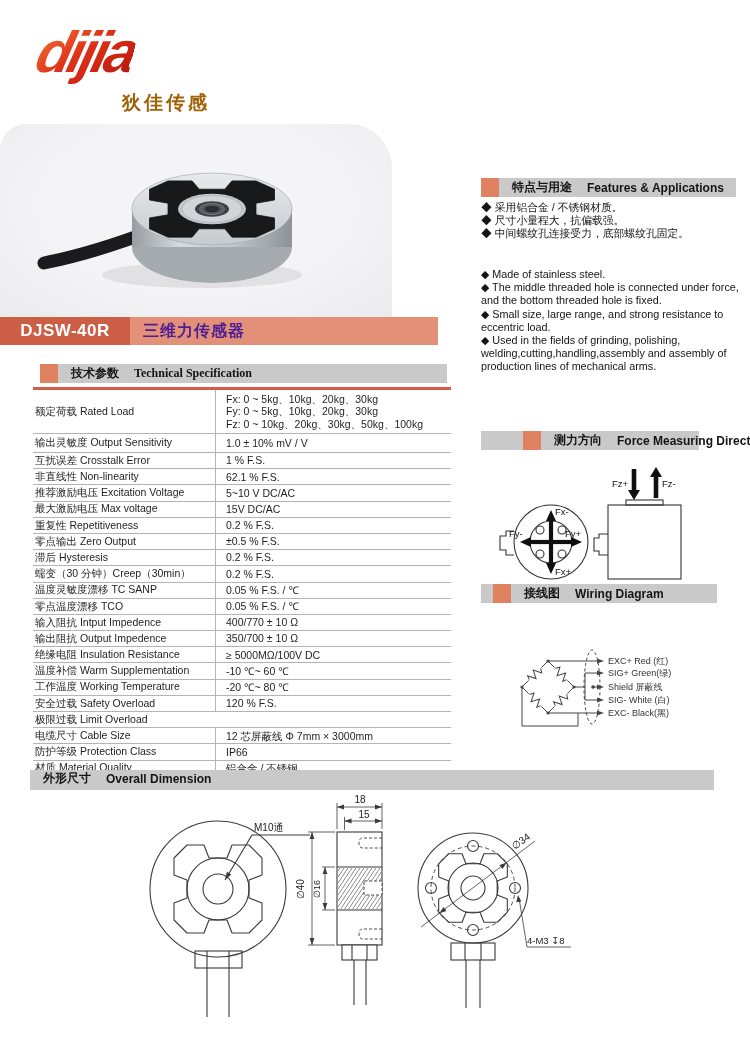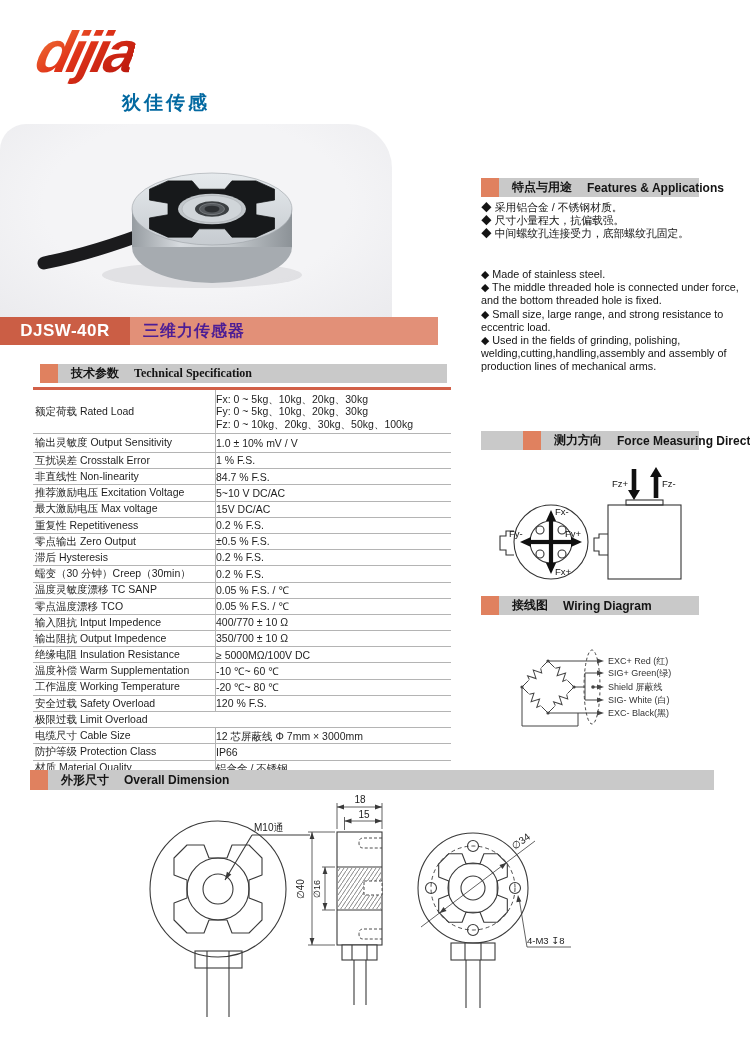--- a/index.html
+++ b/index.html
@@ -5,21 +5,21 @@
   * { margin:0; padding:0; box-sizing:border-box; }
   body { background:#fff; font-family:"Liberation Sans", sans-serif; }
   .page { position:relative; width:750px; height:1061px; background:#fff; overflow:hidden; }
 
   
   .logo { position:absolute; left:30px; top:10px; width:220px; height:108px; }
   .logo-mark { position:absolute; left:8px; top:8px; font-size:58px; font-weight:900; font-style:italic;
     letter-spacing:-4px; transform:skewX(-14deg);
     background:linear-gradient(135deg,#f4803c 0%,#e03419 45%,#b5150c 100%);
     -webkit-background-clip:text; background-clip:text; color:transparent; }
-  .logo-cn { position:absolute; left:92px; top:80px; font-size:19px; font-weight:700; color:#0369a1; letter-spacing:3px; }
+  .logo-cn { position:absolute; left:92px; top:80px; font-size:19px; font-weight:700; color:#a16207; letter-spacing:3px; }
 
   
   .photo-panel { position:absolute; left:0; top:124px; width:392px; height:193px;
     background:radial-gradient(ellipse at 50% 42%, #f4f4f6 55%, #ebebee 100%);
     border-radius:26px 44px 0 0; }
 
   
   .banner { position:absolute; left:0; top:317px; width:438px; height:28px; display:flex; }
   .banner-model { width:130px; background:#cb5e45; color:#fff; font-size:17px; font-weight:700;
     display:flex; align-items:center; justify-content:center; letter-spacing:.5px; }
@@ -30,21 +30,21 @@
   .sec-h { position:absolute; height:19px; background:#c9c9c9; display:flex; align-items:stretch; }
   .sec-h .sq { width:18px; background:#e0815f; flex:none; }
   .sec-h .t { display:flex; align-items:center; gap:15px; padding-left:13px; font-size:12px; font-weight:700; color:#141414; white-space:nowrap; }
 
   
   .spec-line { position:absolute; left:33px; top:387px; width:418px; height:3px; background:#d26048; }
   .spec-table { position:absolute; left:33px; top:390px; width:418px; font-size:10.5px; color:#1e1e1e; }
   .trow { display:flex; align-items:stretch; border-bottom:1px solid #b4b4b4; height:16.2px; }
   .trow.tall { height:44px; }
   .c-param { width:182px; display:flex; align-items:center; padding:0 2px; line-height:11.5px; }
-  .c-val { flex:1; border-left:1px solid #b4b4b4; display:flex; align-items:center; white-space:pre-line; line-height:12.5px; }
+  .c-val { flex:1; border-left:1px solid #b4b4b4; display:flex; align-items:center; padding-left:10px; white-space:pre-line; line-height:12.5px; }
 
   
   .features-zh { position:absolute; left:481px; top:201px; width:268px; font-size:10.8px; line-height:13.2px; color:#141414; }
   .features-en { position:absolute; left:481px; top:268px; width:268px; font-size:10.8px; line-height:13.2px; color:#141414; }
   .features-zh div, .features-en div { margin-bottom:0; }
 
   svg text { font-family:"Liberation Sans", sans-serif; }
   .svg-abs { position:absolute; }
 </style>
 </head>
@@ -116,21 +116,21 @@
     <div class="trow" style="height:19px">
         <div class="c-param">输出灵敏度 Output Sensitivity</div>
         <div class="c-val">1.0 ± 10% mV / V</div>
       </div>
     <div class="trow">
         <div class="c-param">互扰误差 Crosstalk Error</div>
         <div class="c-val">1 % F.S.</div>
       </div>
     <div class="trow">
         <div class="c-param">非直线性 Non-linearity</div>
-        <div class="c-val">84.7 % F.S.</div>
+        <div class="c-val">62.1 % F.S.</div>
       </div>
     <div class="trow">
         <div class="c-param">推荐激励电压 Excitation Voltage</div>
         <div class="c-val">5~10 V  DC/AC</div>
       </div>
     <div class="trow">
         <div class="c-param">最大激励电压 Max voltage</div>
         <div class="c-val">15V  DC/AC</div>
       </div>
     <div class="trow">
@@ -191,21 +191,21 @@
     <div class="trow">
         <div class="c-param">防护等级 Protection Class</div>
         <div class="c-val">IP66</div>
       </div>
     <div class="trow">
         <div class="c-param">材质 Material Quality</div>
         <div class="c-val">铝合金 / 不锈钢</div>
       </div>
   </div>
 
-  <div class="sec-h" style="left:481px; top:178px; width:218px;">
+  <div class="sec-h" style="left:481px; top:178px; width:255px;">
     <div class="sq"></div>
     <div class="t">
         <span>特点与用途</span>
         <span>Features &amp; Applications</span>
       </div>
   </div>
   <div class="features-zh">
     <div>◆ 采用铝合金 / 不锈钢材质。</div>
     <div>◆ 尺寸小量程大，抗偏载强。</div>
     <div>◆ 中间螺纹孔连接受力，底部螺纹孔固定。</div>
@@ -260,21 +260,21 @@
         <polygon points="153,48 147,38 159,38" stroke="none"></polygon>
       <line x1="175" y1="46" x2="175" y2="24"></line>
         <polygon points="175,15 169,25 181,25" stroke="none"></polygon>
     </g>
     <g font-size="9.5" fill="#111">
       <text x="147" y="35" text-anchor="end">Fz+</text>
       <text x="181" y="35">Fz-</text>
     </g>
   </svg>
 
-  <div class="sec-h" style="left:481px; top:596px; width:218px;">
+  <div class="sec-h" style="left:481px; top:584px; width:236px;padding-left:12px;">
     <div class="sq"></div>
     <div class="t">
         <span>接线图</span>
         <span>Wiring Diagram</span>
       </div>
   </div>
   <svg class="svg-abs" style="left:481px; top:631px;" width="268" height="135" viewBox="0 0 268 135">
     <g stroke="#444" stroke-width="1" fill="none">
       <path d="M67 30 L60.4 36.6 M47.6 49.4 L41 56"></path>
       <path d="M67 30 L73.6 36.6 M86.4 49.4 L93 56"></path>
@@ -313,21 +313,21 @@
     </g>
     <g font-size="9" fill="#333">
       <text x="127" y="33">EXC+ Red (红)</text>
       <text x="127" y="45">SIG+ Green(绿)</text>
       <text x="127" y="59">Shield 屏蔽线</text>
       <text x="127" y="72">SIG- White (白)</text>
       <text x="127" y="85">EXC- Black(黑)</text>
     </g>
   </svg>
 
-  <div class="sec-h" style="left:30px; top:770px; width:684px; height:20px;">
+  <div class="sec-h" style="left:30px; top:770px; width:684px; height:20px;flex-direction:column;">
     <div class="sq"></div>
     <div class="t">
         <span>外形尺寸</span>
         <span>Overall Dimension</span>
       </div>
   </div>
   <svg class="svg-abs" style="left:30px; top:793px;" width="714" height="268" viewBox="0 0 714 268">
 
     <g transform="translate(188,96)">
       <g stroke="#3a3a3a" stroke-width="1.1" fill="none">

